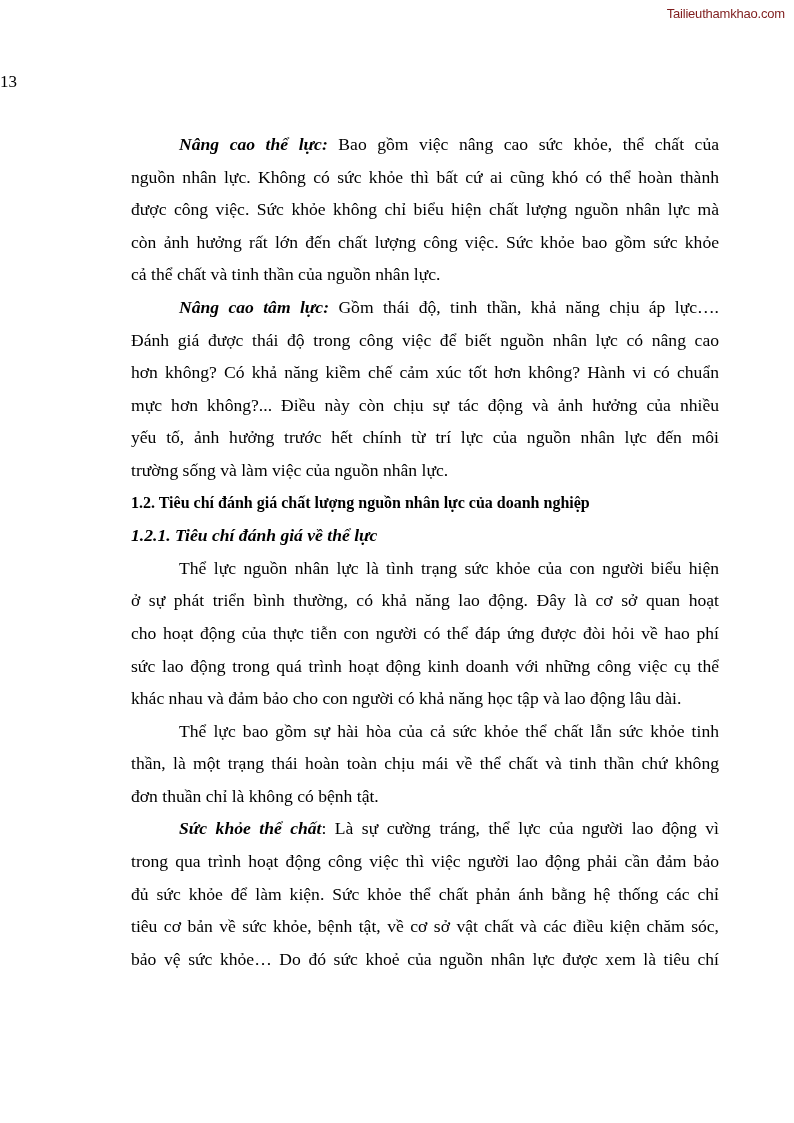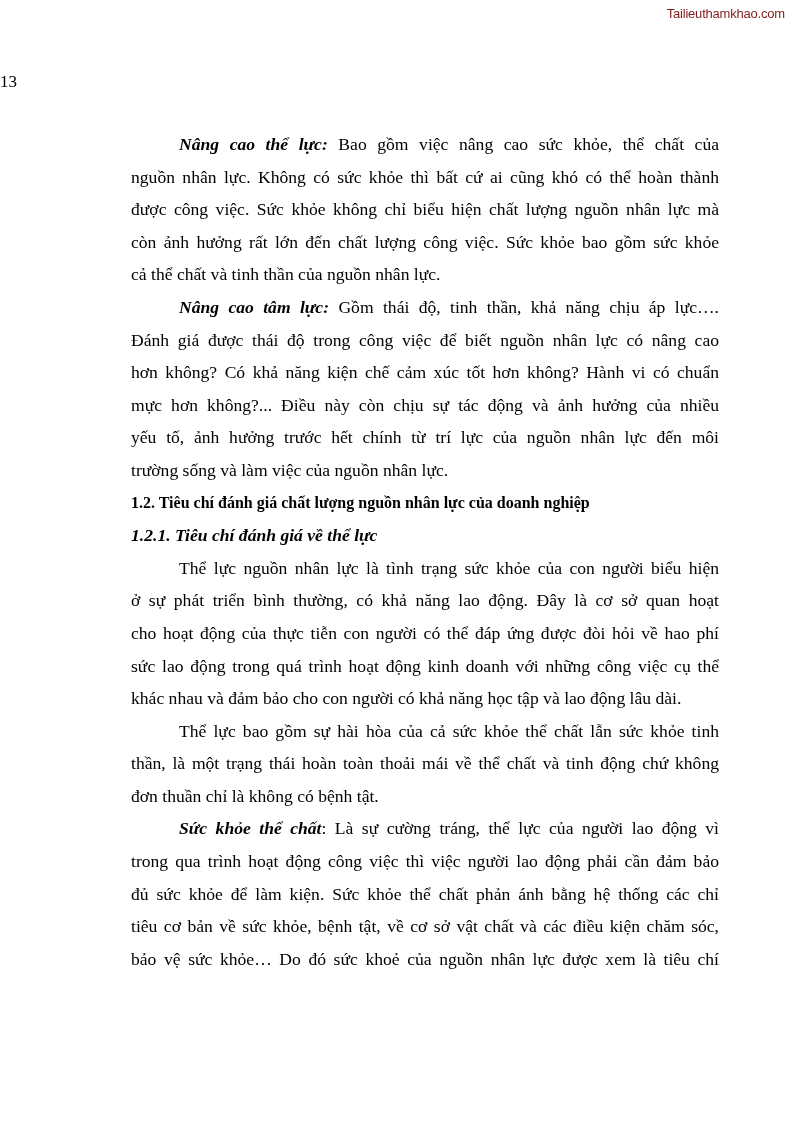--- a/index.html
+++ b/index.html
@@ -29,40 +29,40 @@
     <span class="line indent"><span class="bi">Nâng cao thể lực:</span><span> Bao gồm việc nâng cao sức khỏe, thể chất của</span></span>
     <span class="line">nguồn nhân lực. Không có sức khỏe thì bất cứ ai cũng khó có thể hoàn thành</span>
     <span class="line">được công việc. Sức khỏe không chỉ biểu hiện chất lượng nguồn nhân lực mà</span>
     <span class="line">còn ảnh hưởng rất lớn đến chất lượng công việc. Sức khỏe bao gồm sức khỏe</span>
     <span class="line last">cả thể chất và tinh thần của nguồn nhân lực.</span>
   </div>
 
   <div>
     <span class="line indent"><span class="bi">Nâng cao tâm lực:</span><span> Gồm thái độ, tinh thần, khả năng chịu áp lực….</span></span>
     <span class="line">Đánh giá được thái độ trong công việc để biết nguồn nhân lực có nâng cao</span>
-    <span class="line">hơn không? Có khả năng kiện chế cảm xúc tốt hơn không? Hành vi có chuẩn</span>
+    <span class="line">hơn không? Có khả năng kiềm chế cảm xúc tốt hơn không? Hành vi có chuẩn</span>
     <span class="line">mực hơn không?... Điều này còn chịu sự tác động và ảnh hưởng của nhiều</span>
     <span class="line">yếu tố, ảnh hưởng trước hết chính từ trí lực của nguồn nhân lực đến môi</span>
     <span class="line last">trường sống và làm việc của nguồn nhân lực.</span>
   </div>
 
   <span class="line last heading">1.2. Tiêu chí đánh giá chất lượng nguồn nhân lực của doanh nghiệp</span>
   <span class="line last subheading">1.2.1. Tiêu chí đánh giá về thể lực</span>
 
   <div>
     <span class="line indent">Thể lực nguồn nhân lực là tình trạng sức khỏe của con người biểu hiện</span>
     <span class="line">ở sự phát triển bình thường, có khả năng lao động. Đây là cơ sở quan hoạt</span>
     <span class="line">cho hoạt động của thực tiễn con người có thể đáp ứng được đòi hỏi về hao phí</span>
     <span class="line">sức lao động trong quá trình hoạt động kinh doanh với những công việc cụ thể</span>
     <span class="line last">khác nhau và đảm bảo cho con người có khả năng học tập và lao động lâu dài.</span>
   </div>
 
   <div>
     <span class="line indent">Thể lực bao gồm sự hài hòa của cả sức khỏe thể chất lẫn sức khỏe tinh</span>
-    <span class="line">thần, là một trạng thái hoàn toàn thoải mái về thể chất và tinh động chứ không</span>
+    <span class="line">thần, là một trạng thái hoàn toàn chịu mái về thể chất và tinh thần chứ không</span>
     <span class="line last">đơn thuần chỉ là không có bệnh tật.</span>
   </div>
 
   <div>
     <span class="line indent"><span class="bi">Sức khỏe thể chất</span><span>: Là sự cường tráng, thể lực của người lao động vì</span></span>
     <span class="line">trong qua trình hoạt động công việc thì việc người lao động phải cần đảm bảo</span>
     <span class="line">đủ sức khỏe để làm kiện. Sức khỏe thể chất phản ánh bằng hệ thống các chỉ</span>
     <span class="line">tiêu cơ bản về sức khỏe, bệnh tật, về cơ sở vật chất và các điều kiện chăm sóc,</span>
     <span class="line">bảo vệ sức khỏe… Do đó sức khoẻ của nguồn nhân lực được xem là tiêu chí</span>
   </div>

